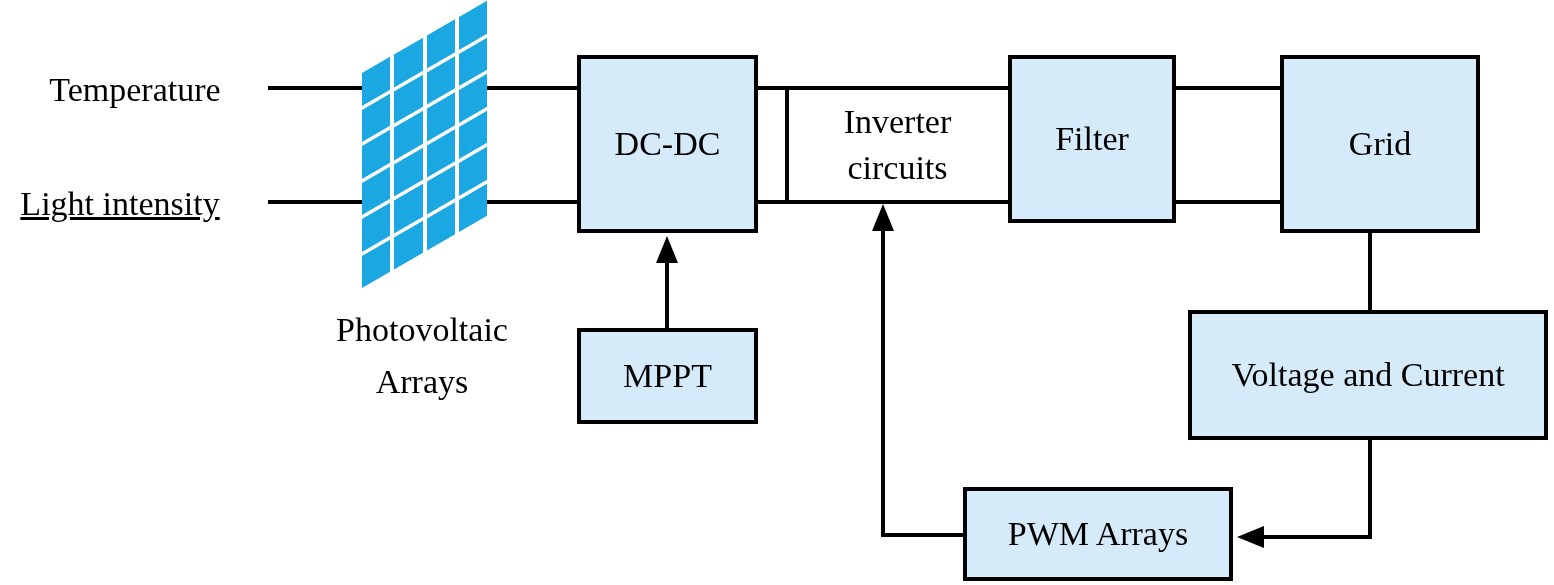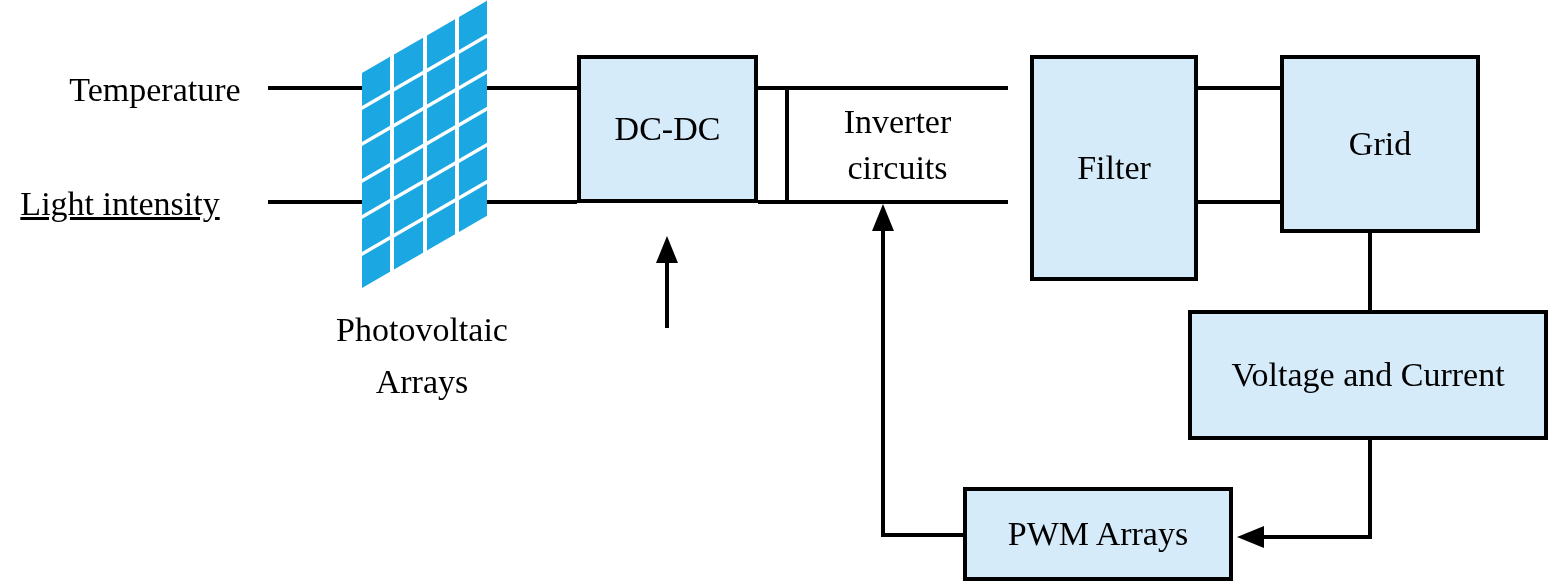--- a/index.html
+++ b/index.html
@@ -48,29 +48,29 @@
     align-items:center;justify-content:center;
     font-size:34px;line-height:46px;
     text-align:center;
   }
   .free-label{
     position:absolute;z-index:2;
     font-size:34px;line-height:52px;
     text-align:center;
     white-space:nowrap;
   }
-  .block-dcdc   {left:577px; top:55px;  width:181px; height:148px;}
-  .block-filter {left:1008px;top:55px;  width:168px; height:226px;margin-left:22px;}
+  .block-dcdc   {left:577px; top:55px;  width:181px; height:178px;}
+  .block-filter {left:1008px;top:55px;  width:168px; height:168px;}
   .block-grid   {left:1280px;top:55px;  width:200px; height:178px;}
   .block-mppt   {left:577px; top:328px; width:181px; height:96px;}
   .block-vcm    {left:1188px;top:310px; width:360px; height:130px;text-align:right;}
   .block-pwm    {left:963px; top:487px; width:270px; height:94px;}
   .block-inverter{left:787px;top:86px;  width:221px; height:118px;}
 
-  .label-temperature{left:0;   top:64px;  width:270px;padding-left:20px;}
+  .label-temperature{left:0;   top:64px;  width:270px;}
   .label-light      {left:0;   top:178px; width:240px;text-decoration:underline;}
   .label-pv         {left:272px;top:304px;width:300px;}
 </style>
 </head>
 <body>
 
 <div class="canvas">
 
   <svg class="connectors" width="1554" height="585" viewBox="0 0 1554 585">
 
@@ -140,20 +140,23 @@
   </div>
 
   <div class="block block-filter">
     <span>Filter</span>
   </div>
 
   <div class="block block-grid">
     <span>Grid</span>
   </div>
 
+  <div class="block block-mppt">
+    <span>MPPT</span>
+  </div>
 
   <div class="block block-vcm">
     <span>Voltage and Current</span>
   </div>
 
   <div class="block block-pwm">
     <span>PWM Arrays</span>
   </div>
 
 </div>

